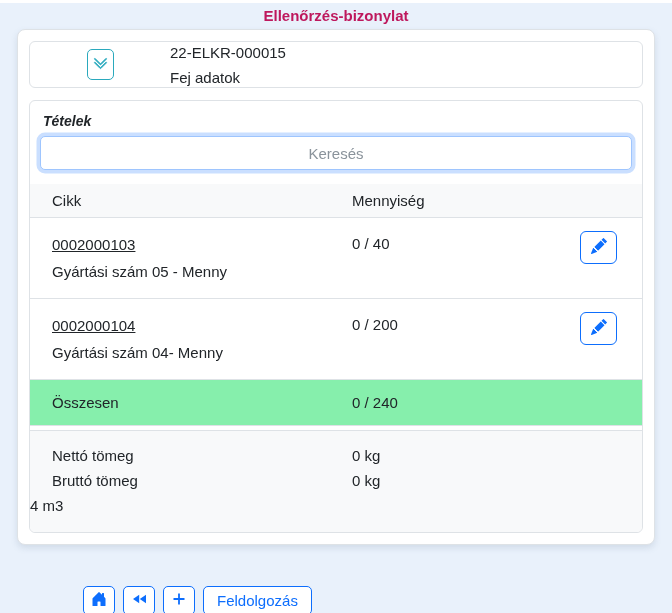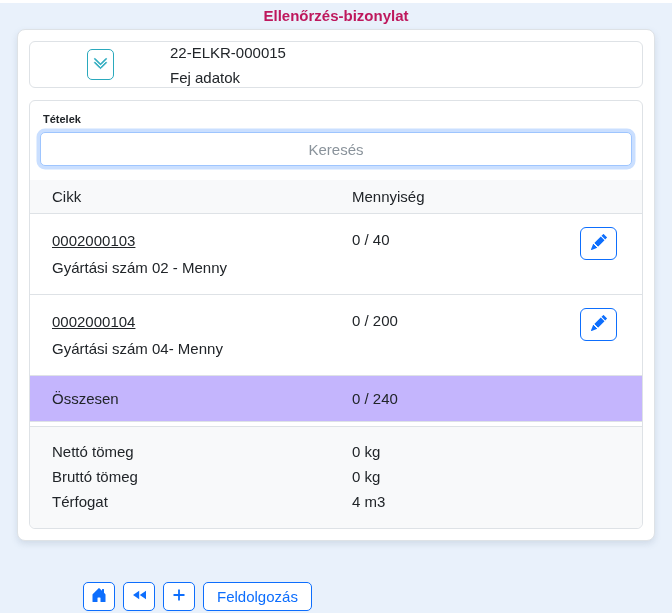--- a/index.html
+++ b/index.html
@@ -49,22 +49,23 @@
     border:1px solid #2aa9bd;
     border-radius:5px;
     display:flex; align-items:center; justify-content:center;
     cursor:pointer;
   }
   .head-text div { line-height:25px; font-size:15px; }
   
   .items-card { margin-top:12px; padding-top:10px; overflow:hidden; }
   .items-title {
     font-weight:700;
-    font-size:11px;
+    font-size:14px;
     margin:2px 13px 7px 13px;
+    font-style:italic;
   }
   .search-input {
     display:block;
     width:calc(100% - 20px);
     margin:0 10px;
     height:34px;
     padding:6px 11px;
     font-size:15px;
     font-family:inherit;
     color:#212529;
@@ -99,21 +100,21 @@
   .item-row .col-item { line-height:27px; }
   .item-row .col-qty { line-height:20px; padding-top:3px; }
   .edit-btn {
     width:37px; height:33px;
     background:#ffffff;
     border:1px solid #0d6efd;
     border-radius:6px;
     display:flex; align-items:center; justify-content:center;
     cursor:pointer;
   }
-  .total-row { background:#c4b5fd; padding:14px 0; }
+  .total-row { background:#86efac; padding:14px 0; }
   .gap-row { height:5px; background:#ffffff; border-top:1px solid #dee2e6; }
   .summary {
     background:#f8f9fa;
     border-top:1px solid #dee2e6;
     padding:12px 0 14px 0;
     border-radius:0 0 5px 5px;
   }
   .summary .srow { display:flex; line-height:25px; }
   .summary .srow .col-item { width:322px; padding-left:22px; }
   
@@ -173,21 +174,21 @@
 
       <div class="trow thead">
         <div class="col-item">Cikk</div>
         <div class="col-qty">Mennyiség</div>
         <div class="col-action"></div>
       </div>
 
       <div class="trow item-row">
         <div class="col-item">
           <a>0002000103</a>
-          <div>Gyártási szám 02 - Menny</div>
+          <div>Gyártási szám 05 - Menny</div>
         </div>
         <div class="col-qty">0 / 40</div>
         <div class="col-action">
           <button class="edit-btn">
             <span>
               <svg width="16" height="16" viewBox="0 0 16 16" fill="#0d6efd">
                 <path d="M12.854.146a.5.5 0 0 0-.707 0L10.5 1.793 14.207 5.5l1.647-1.646a.5.5 0 0 0 0-.708l-3-3zm.646 6.061L9.793 2.5 3.293 9H3.5a.5.5 0 0 1 .5.5v.5h.5a.5.5 0 0 1 .5.5v.5h.5a.5.5 0 0 1 .5.5v.5h.5a.5.5 0 0 1 .5.5v.207l6.5-6.5zm-7.468 7.468A.5.5 0 0 1 6 13.5V13h-.5a.5.5 0 0 1-.5-.5V12h-.5a.5.5 0 0 1-.5-.5V11h-.5a.5.5 0 0 1-.5-.5V10h-.5a.5.5 0 0 1-.175-.032l-.179.178a.5.5 0 0 0-.11.168l-2 5a.5.5 0 0 0 .65.65l5-2a.5.5 0 0 0 .168-.11l.178-.178z"></path>
               </svg>
             </span>
           </button>
@@ -222,21 +223,20 @@
       <div class="summary">
         <div class="srow">
           <div class="col-item">Nettó tömeg</div>
           <div class="col-qty">0 kg</div>
         </div>
         <div class="srow">
           <div class="col-item">Bruttó tömeg</div>
           <div class="col-qty">0 kg</div>
         </div>
         <div class="srow">
-          <div class="col-item">Térfogat</div>
           <div class="col-qty">4 m3</div>
         </div>
       </div>
     </div>
   </div>
 </div>
 
 <div class="footer">
   <button class="f-btn icon">
     <span>

